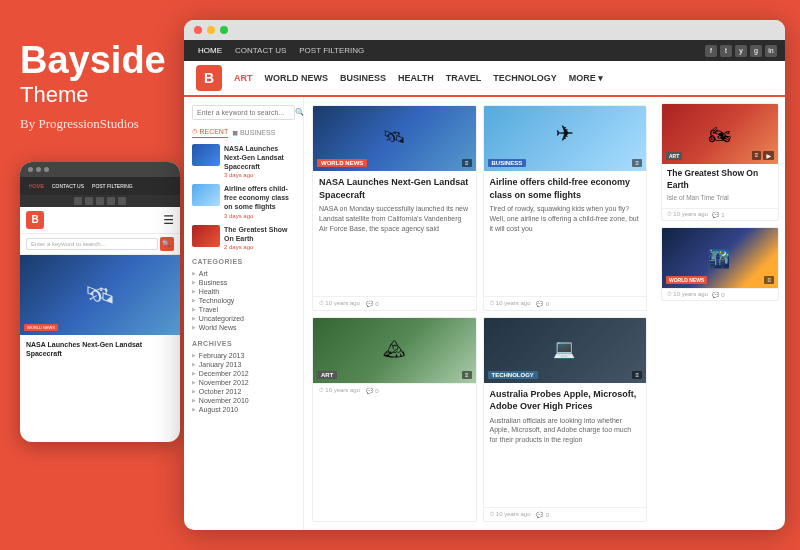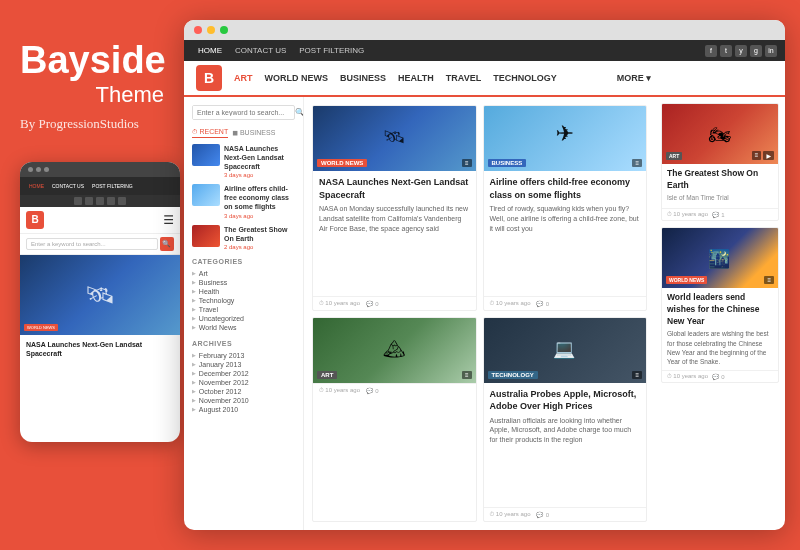--- a/index.html
+++ b/index.html
@@ -27,21 +27,20 @@
       font-size: 38px;
       font-weight: 900;
       color: white;
       line-height: 1.1;
     }
     .brand-subtitle {
       font-size: 22px;
       font-weight: 300;
       color: white;
       margin-bottom: 8px;
-      text-align: right;
     }
     .brand-by {
       font-size: 13px;
       color: rgba(255,255,255,0.85);
       margin-bottom: 30px;
       font-family: Liberation Serif, serif;
     }
 
     
     .mobile-mockup {
@@ -265,21 +264,20 @@
     .desktop-cat.active {
       color: #e8503a;
     }
     .desktop-more {
       display: flex;
       align-items: center;
       gap: 2px;
       font-size: 9px;
       font-weight: 700;
       color: #333;
-      margin-left: 48px;
     }
 
     .desktop-body {
       display: flex;
       flex: 1;
       overflow: hidden;
     }
 
     
     .desktop-sidebar {
@@ -858,24 +856,20 @@
       </div>
 
       <div class="right-article-card">
         <div class="right-thumb right-thumb-city">
           <span class="city-icon">🌃</span>
           <div class="article-badge" style="font-size:5px; padding:1px 3px;">WORLD NEWS</div>
           <div class="article-badge-icons">
             <span class="badge-icon">≡</span>
           </div>
         </div>
-        <div class="right-article-body">
-          <div class="right-article-title">World leaders send wishes for the Chinese New Year</div>
-          <div class="right-article-excerpt">Global leaders are wishing the best for those celebrating the Chinese New Year and the beginning of the Year of the Snake.</div>
-        </div>
         <div class="right-article-meta">
           <span class="right-meta-time">⏱ 10 years ago</span>
           <span class="right-meta-comments">💬 0</span>
         </div>
       </div>
 
     </div>
 
   </div>
 </div>

